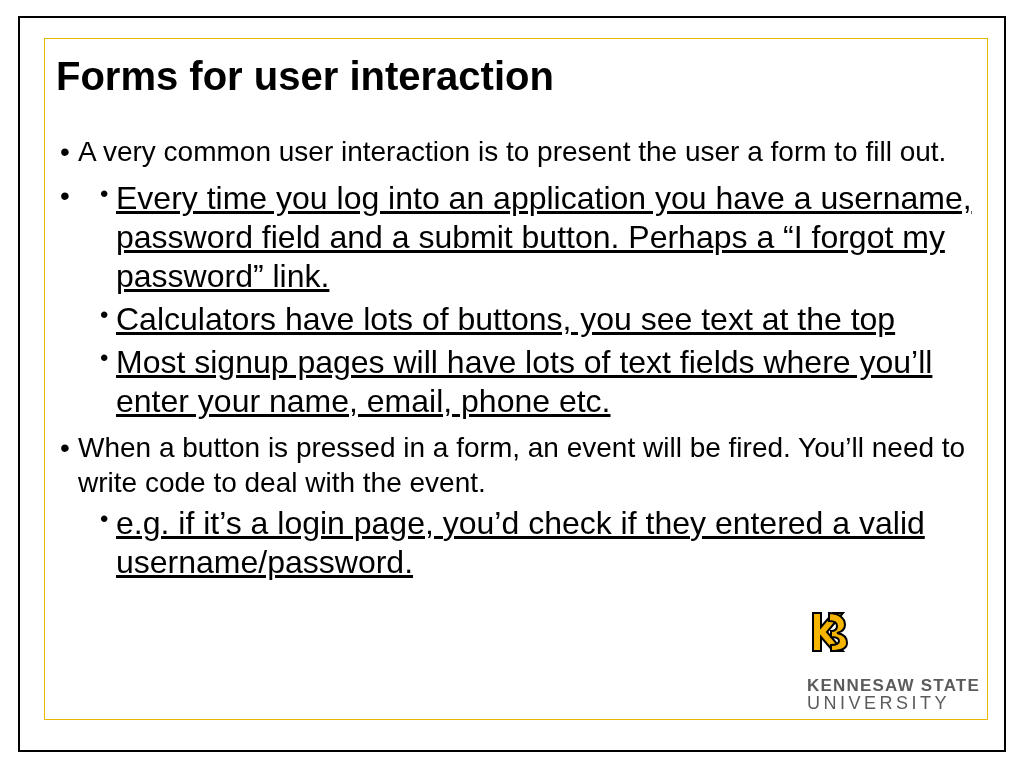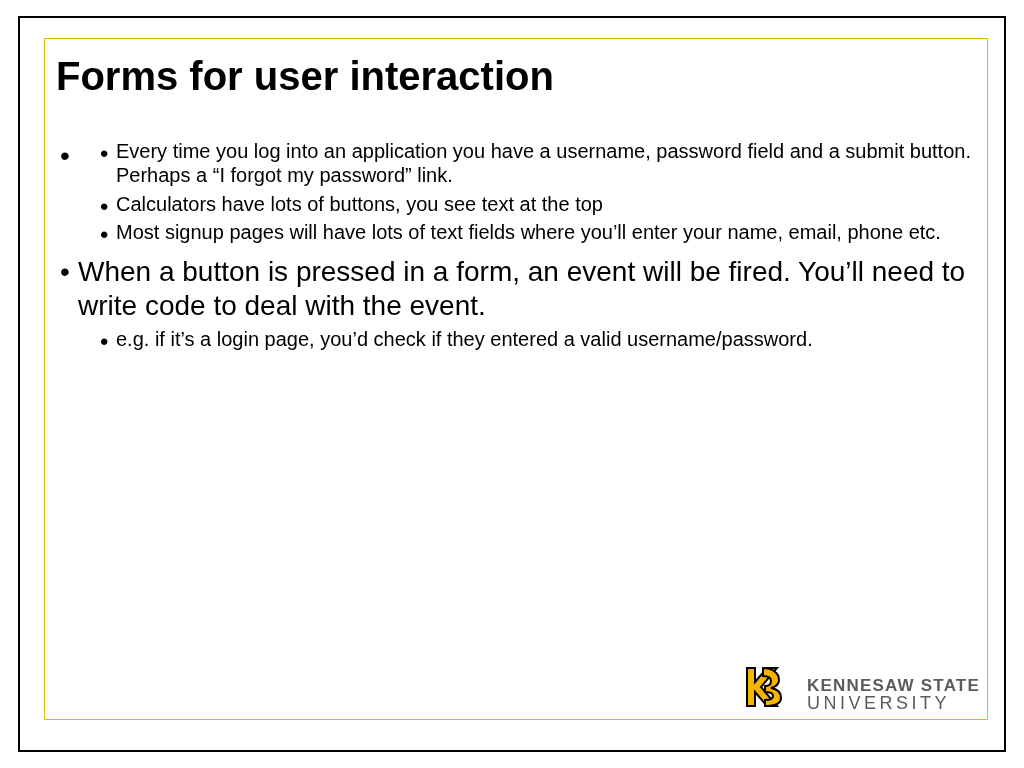--- a/index.html
+++ b/index.html
@@ -58,38 +58,40 @@
     top: 0;
     font-size: 28px;
   }
   ul.sub {
     list-style: none;
     margin-top: 4px;
   }
   ul.sub > li {
     position: relative;
     padding-left: 38px;
-    font-size: 20px;
+    font-size: 32px;
     line-height: 1.22;
     margin-bottom: 4px;
+    text-decoration: underline;
   }
   ul.sub > li::before {
     content: "•";
     position: absolute;
     left: 22px;
     top: 0;
     font-size: 24px;
   }
   .logo-wrap {
     position: absolute;
     right: 44px;
     bottom: 56px;
     display: flex;
-    align-items: flex-end;
+    align-items: flex-start;
     gap: 20px;
+    flex-direction: column;
   }
   .logo-text {
     line-height: 1;
     color: #5b5b5b;
   }
   .logo-text .line1 {
     font-size: 17px;
     font-weight: bold;
     letter-spacing: 1.2px;
   }
@@ -104,20 +106,21 @@
 </style>
 </head>
 <body>
 
 <div class="outer-border"></div>
 <div class="inner-border"></div>
 
 <div class="content">
   <div class="title">Forms for user interaction</div>
   <ul class="top">
+    <li>A very common user interaction is to present the user a form to fill out.</li>
     <li>
       <ul class="sub">
         <li>Every time you log into an application you have a username, password field and a submit button.  Perhaps a “I forgot my password” link.</li>
         <li>Calculators have lots of buttons, you see text at the top</li>
         <li>Most signup pages will have lots of text fields where you’ll enter your name, email, phone etc.</li>
       </ul>
     </li>
     <li>
       <span>When a button is pressed in a form, an event will be fired.  You’ll need to write code to deal with the event.</span>
       <ul class="sub">

